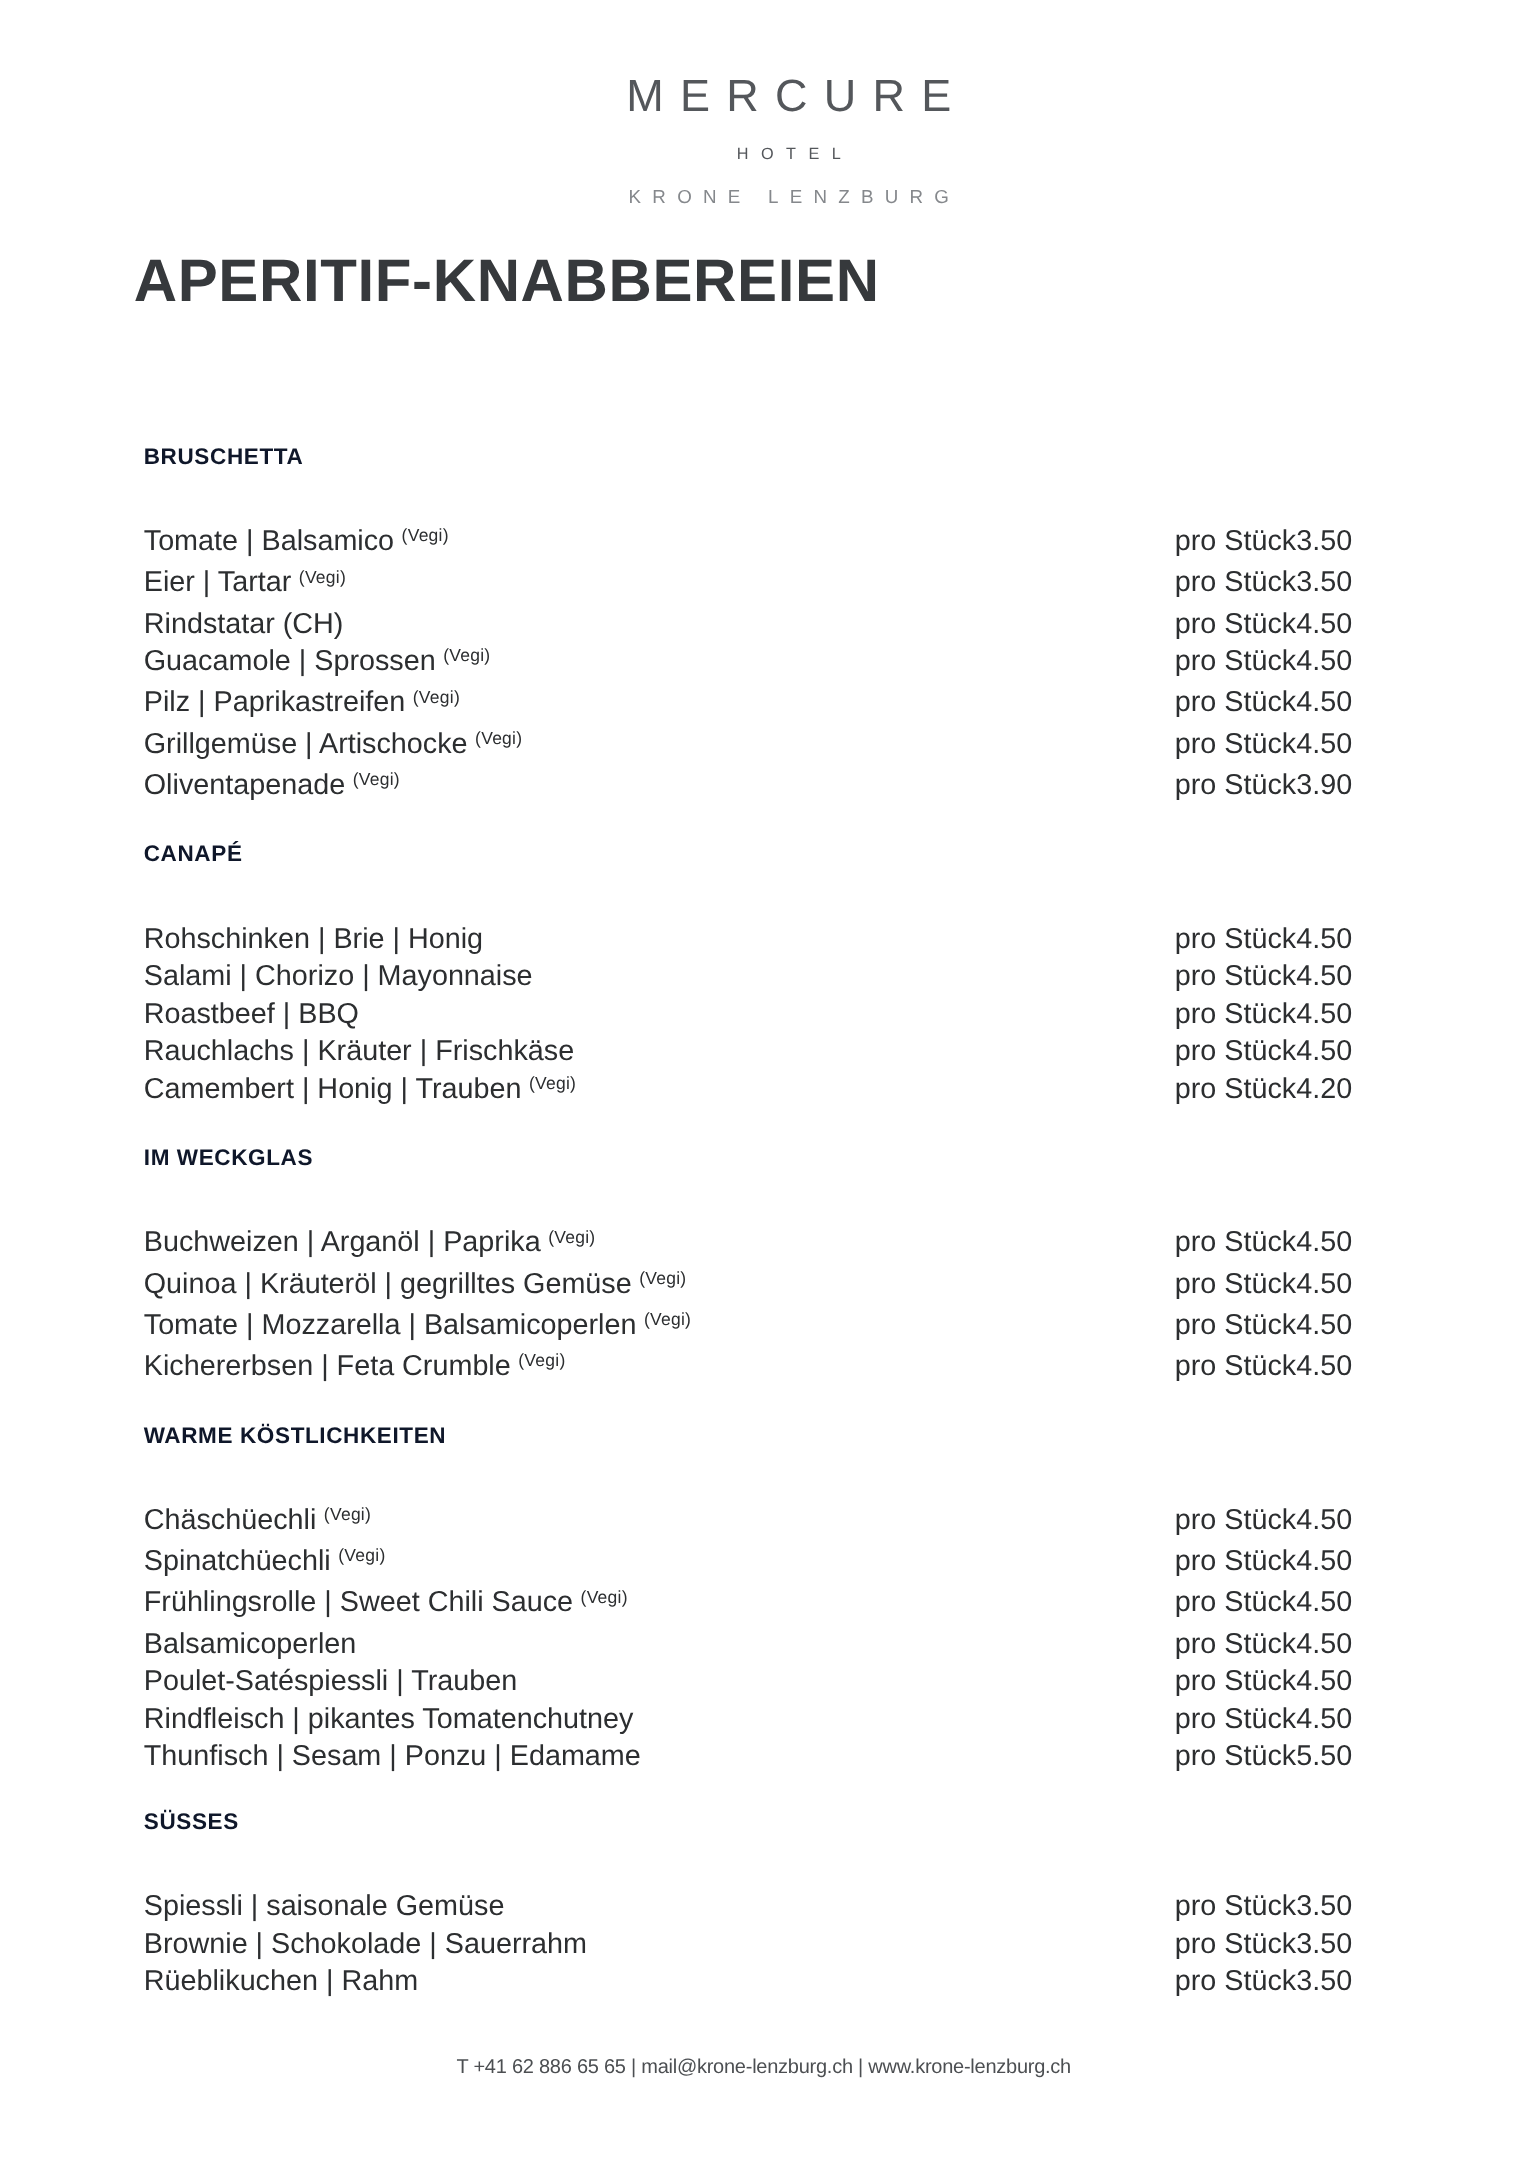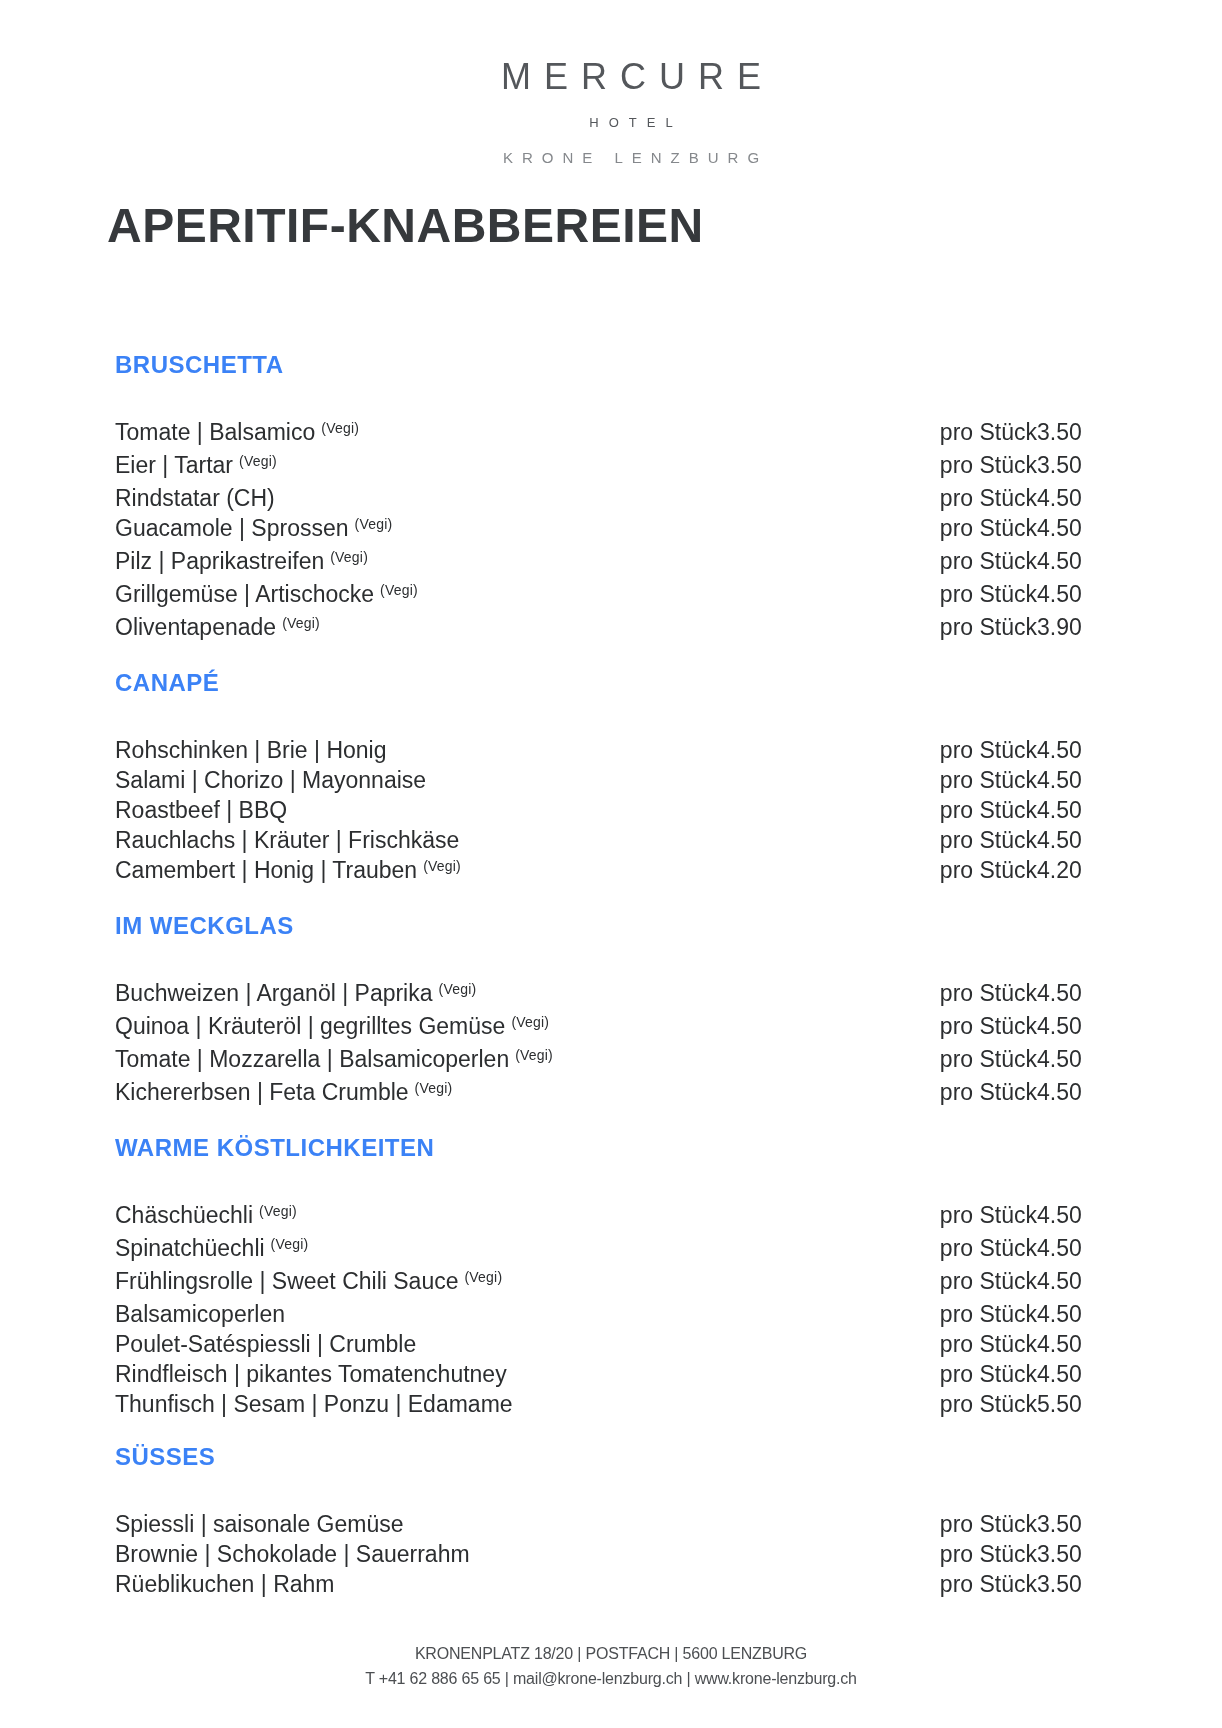--- a/index.html
+++ b/index.html
@@ -58,25 +58,25 @@
 
   
   .content {
     position: absolute;
     top: 352px;
     left: 115px;
     right: 115px;
   }
   .menu-section { margin-bottom: 25px; }
   .section-heading {
-    font-size: 24px;
+    font-size: 18px;
     line-height: 26px;
     font-weight: 700;
     letter-spacing: 0.5px;
-    color: #3b82f6;
+    color: #0f172a;
     margin: 0 0 39px 0;
   }
   .rows { }
   .row {
     display: grid;
     grid-template-columns: 775px 1fr 70px;
     align-items: baseline;
     line-height: 30px;
     font-size: 23px;
     color: #2c2e30;
@@ -230,21 +230,21 @@
             <span class="item-name">Frühlingsrolle | Sweet Chili Sauce<span class="vegi-tag">(Vegi)</span></span>
             <span class="item-unit">pro Stück</span>
             <span class="item-price">4.50</span>
           </div>
           <div class="row">
             <span class="item-name">Balsamicoperlen</span>
             <span class="item-unit">pro Stück</span>
             <span class="item-price">4.50</span>
           </div>
           <div class="row">
-            <span class="item-name">Poulet-Satéspiessli | Crumble</span>
+            <span class="item-name">Poulet-Satéspiessli | Trauben</span>
             <span class="item-unit">pro Stück</span>
             <span class="item-price">4.50</span>
           </div>
           <div class="row">
             <span class="item-name">Rindfleisch | pikantes Tomatenchutney</span>
             <span class="item-unit">pro Stück</span>
             <span class="item-price">4.50</span>
           </div>
           <div class="row">
             <span class="item-name">Thunfisch | Sesam | Ponzu | Edamame</span>
@@ -269,17 +269,16 @@
           <div class="row">
             <span class="item-name">Rüeblikuchen | Rahm</span>
             <span class="item-unit">pro Stück</span>
             <span class="item-price">3.50</span>
           </div>
         </div>
       </div>
     </div>
 
   <div class="footer">
-    <div>KRONENPLATZ 18/20 | POSTFACH | 5600 LENZBURG</div>
     <div>T +41 62 886 65 65 | mail@krone-lenzburg.ch | www.krone-lenzburg.ch</div>
   </div>
 
 </div>
 
 </body></html>

